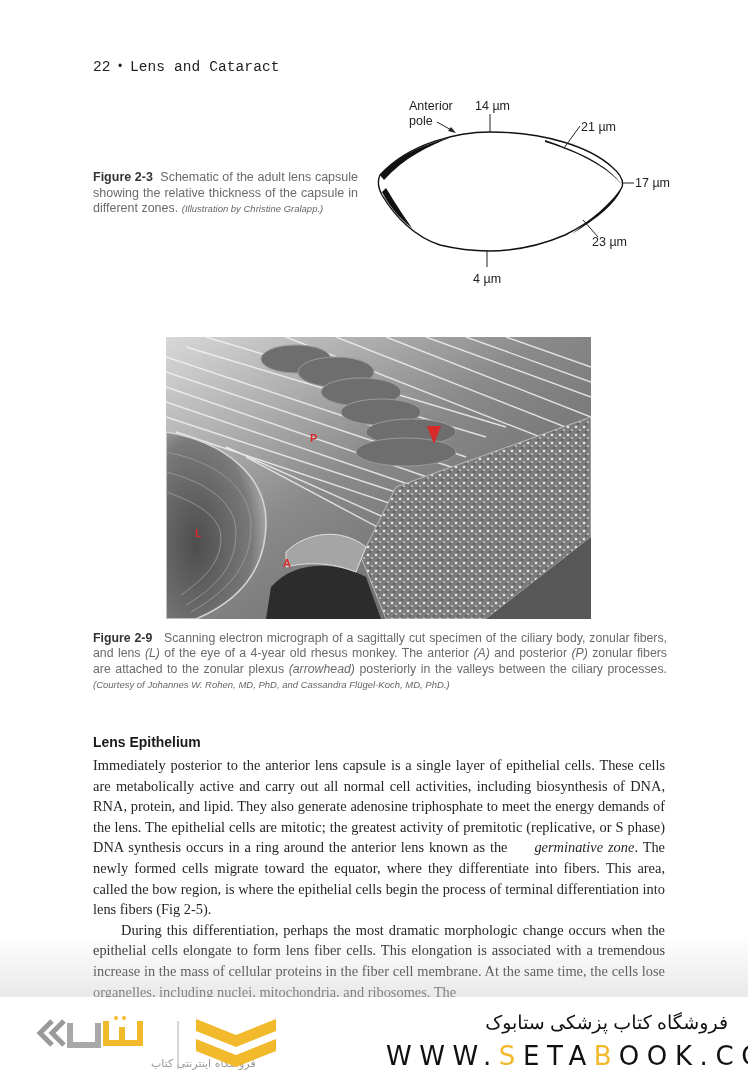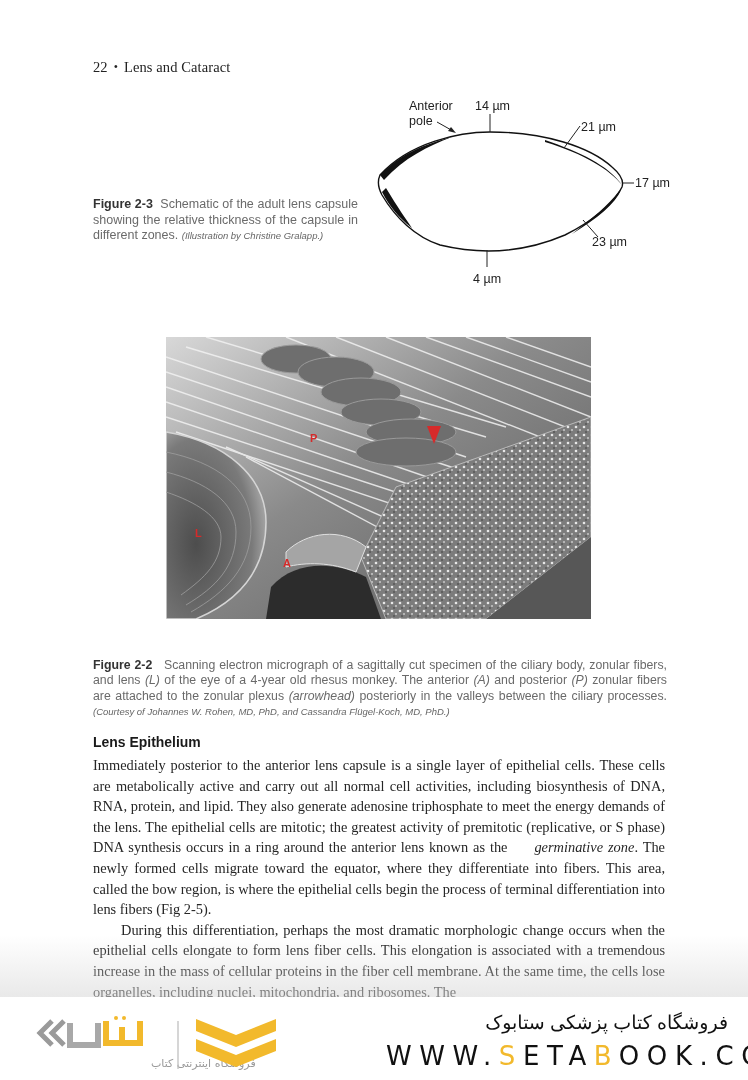--- a/index.html
+++ b/index.html
@@ -3,28 +3,28 @@
 <meta charset="utf-8">
 <style>
   html, body { margin: 0; padding: 0; }
   body {
     width: 748px; height: 1080px; position: relative; overflow: hidden;
     background: #ffffff; color: #2a2a2a;
     font-family: "Liberation Sans", sans-serif;
   }
   .running-head {
     position: absolute; left: 93px; top: 59px;
-    font-family: Liberation Serif, serif; font-size: 14.5px; color: #222;
+    font-family: Liberation Mono, monospace; font-size: 14.5px; color: #222;
     letter-spacing: 0.1px;
   }
   .running-head .bullet { margin: 0 6px; font-size: 12px; position: relative; top: -1px; }
 
   .fig-caption {
     position: absolute; font-family: "Liberation Sans", sans-serif;
-    color: #6a6a6a; text-align: justify; margin-top: 27px;
+    color: #6a6a6a; text-align: justify;
   }
   .fig-caption .fig-label { font-weight: bold; color: #333; }
   .fig-caption .credit { font-style: italic; font-size: 9.5px; color: #666; }
   .fig-caption .ital { font-style: italic; }
 
   #cap23 { left: 93px; top: 170px; width: 265px; font-size: 12.5px; line-height: 15.5px; }
   #cap24 { left: 93px; top: 631px; width: 574px; font-size: 12.3px; line-height: 15.3px; }
 
   .lens-diagram { position: absolute; left: 340px; top: 92px; width: 330px; height: 200px; }
   .lens-diagram text { font-family: "Liberation Sans", sans-serif; font-size: 12.5px; fill: #222; }
@@ -183,21 +183,21 @@
     <path d="M 120 215 C 140 195, 175 190, 200 210 L 190 235 C 165 225, 140 225, 120 230 Z" fill="#a5a5a5" stroke="#e0e0e0" stroke-width="1"></path>
 
     <path d="M 261 89 L 275 89 L 268 107 Z" fill="#d62a2a"></path>
   </svg>
   <span class="micro-label" style="left:144px; top:95px;">P</span>
   <span class="micro-label" style="left:29px; top:190px;">L</span>
   <span class="micro-label" style="left:117px; top:220px;">A</span>
 </div>
 
 <div class="fig-caption" id="cap24">
-  <span class="fig-label">Figure 2-2</span>&nbsp;&nbsp;
+  <span class="fig-label">Figure 2-9</span>&nbsp;&nbsp;
   <span>Scanning electron micrograph of a sagittally cut specimen of the ciliary body, zonular fibers, and lens </span><span class="ital">(L)</span><span> of the eye of a 4-year old rhesus monkey. The anterior </span><span class="ital">(A)</span><span> and posterior </span><span class="ital">(P)</span><span> zonular fibers are attached to the zonular plexus </span><span class="ital">(arrowhead)</span><span> posteriorly in the valleys between the ciliary processes.</span>
   <span class="credit">(Courtesy of Johannes W. Rohen, MD, PhD, and Cassandra Flügel-Koch, MD, PhD.)</span>
 </div>
 
 <div class="section-heading">Lens Epithelium</div>
 
 <div class="body-text">
   <p><span>Immediately posterior to the anterior lens capsule is a single layer of epithelial cells. These cells are metabolically active and carry out all normal cell activities, including biosynthesis of DNA, RNA, protein, and lipid. They also generate adenosine triphosphate to meet the energy demands of the lens. The epithelial cells are mitotic; the greatest activity of premitotic (replicative, or S phase) DNA synthesis occurs in a ring around the anterior lens known as the </span><span class="ital">germinative zone</span><span>. The newly formed cells migrate toward the equator, where they differentiate into fibers. This area, called the bow region, is where the epithelial cells begin the process of terminal differentiation into lens fibers (Fig 2-5).</span></p>
   <p class="indent">During this differentiation, perhaps the most dramatic morphologic change occurs when the epithelial cells elongate to form lens fiber cells. This elongation is associated with a tremendous increase in the mass of cellular proteins in the fiber cell membrane. At the same time, the cells lose organelles, including nuclei, mitochondria, and ribosomes. The</p>
 </div>

